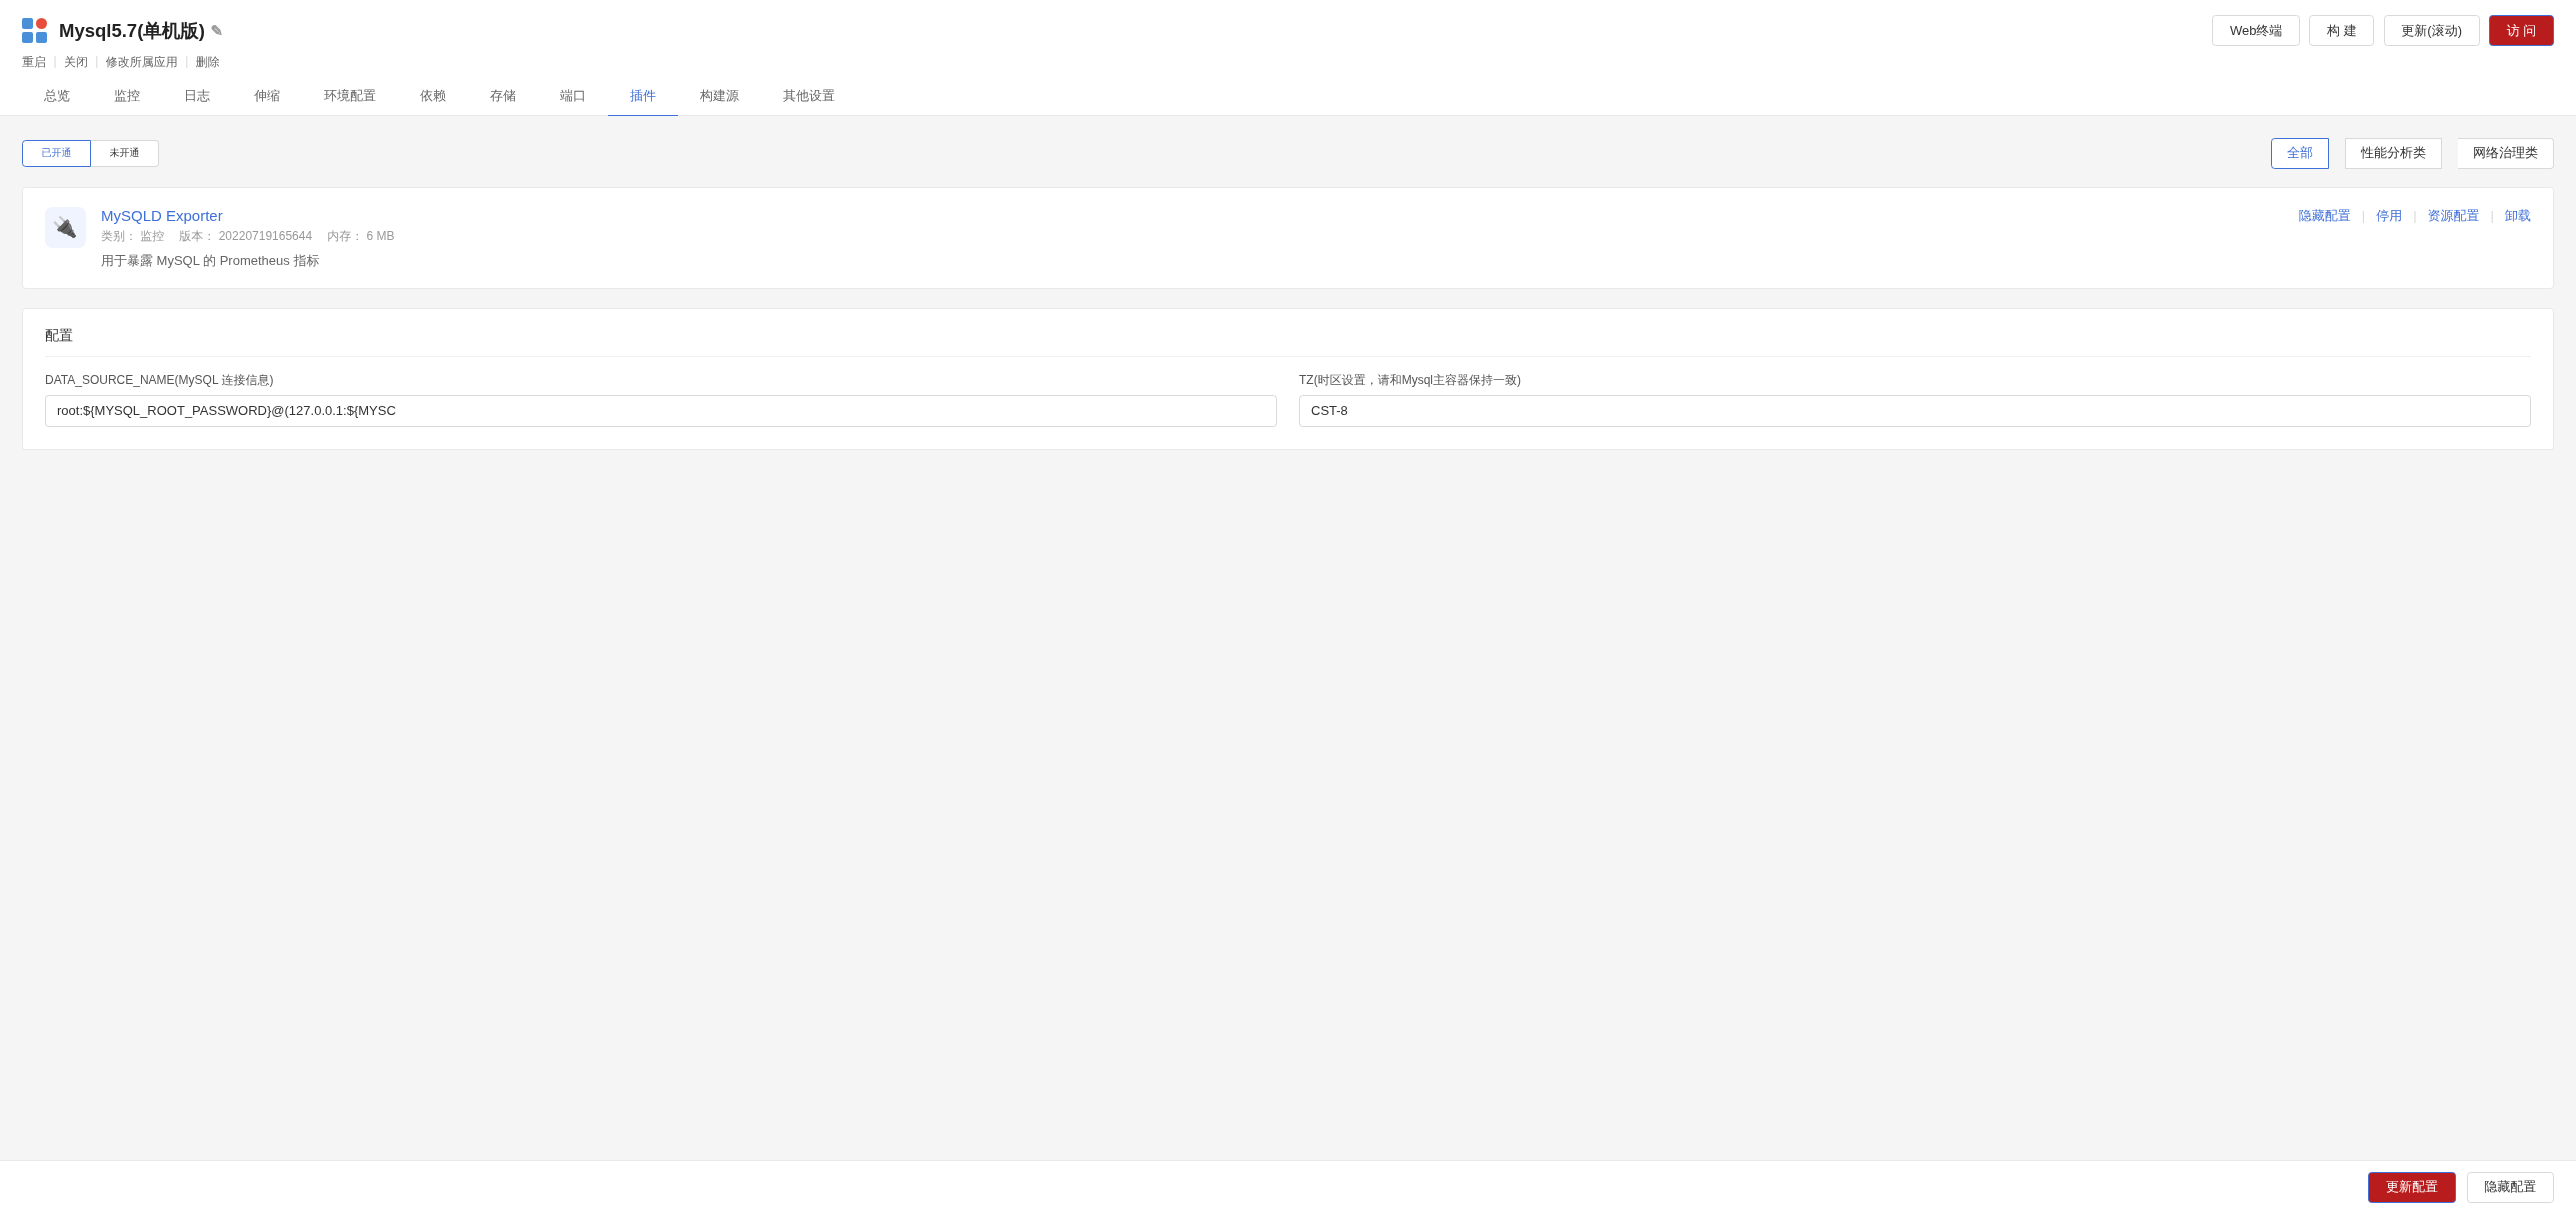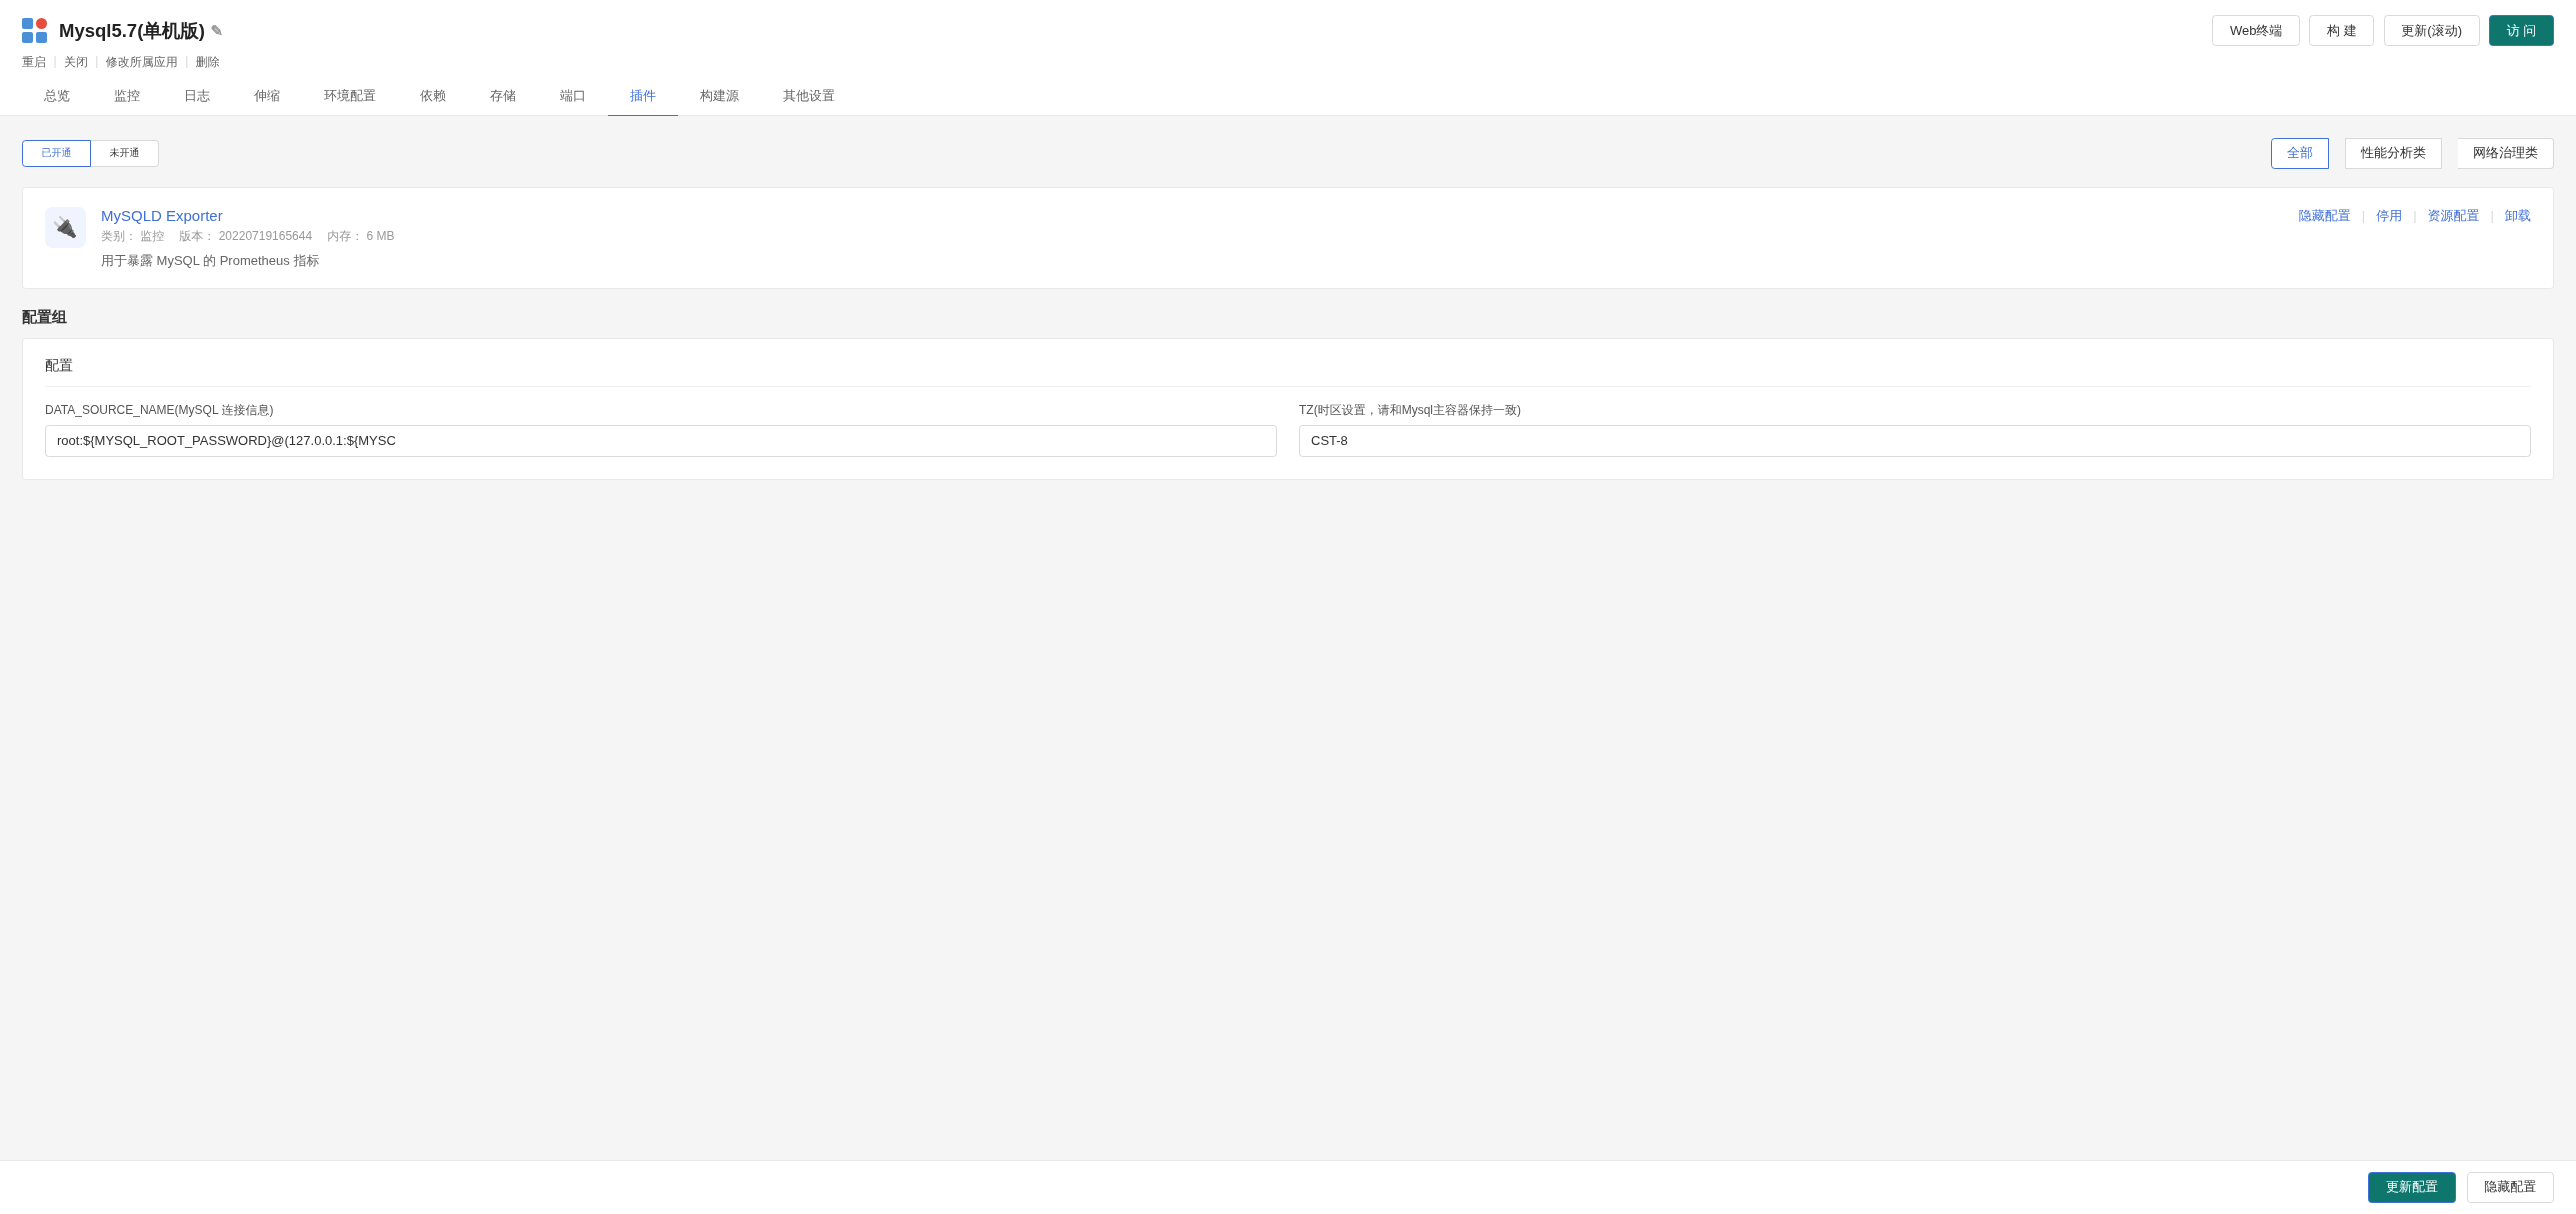--- a/index.html
+++ b/index.html
@@ -61,21 +61,21 @@
     .btn {
       padding: 5.6px 16.7px;
       border-radius: 3.7px;
       border: 0.9px solid #d9d9d9;
       background: #fff;
       color: #333;
       font-size: 13px;
       cursor: pointer;
     }
     .btn-primary {
-      background: #0f766e;
+      background: #b91c1c;
       border-color: #3f6fd8;
       color: #fff;
     }
 
     .sub-actions {
       display: flex;
       gap: 0;
       margin-bottom: 0;
       padding-bottom: 7.4px;
     }
@@ -393,21 +393,20 @@
         <a class="plugin-action-link">停用</a>
         <span class="plugin-action-sep">|</span>
         <a class="plugin-action-link">资源配置</a>
         <span class="plugin-action-sep">|</span>
         <a class="plugin-action-link">卸载</a>
       </div>
     </div>
   </div>
 
   <div class="config-section">
-    <div class="config-section-title">配置组</div>
     <div class="config-card">
       <div class="config-card-title">配置</div>
       <div class="config-fields">
         <div class="config-field">
           <div class="config-field-label">DATA_SOURCE_NAME(MySQL 连接信息)</div>
           <input class="config-field-input" type="text" value="root:${MYSQL_ROOT_PASSWORD}@(127.0.0.1:${MYSC" style="">
         </div>
         <div class="config-field">
           <div class="config-field-label">TZ(时区设置，请和Mysql主容器保持一致)</div>
           <input class="config-field-input" type="text" value="CST-8" style="">

